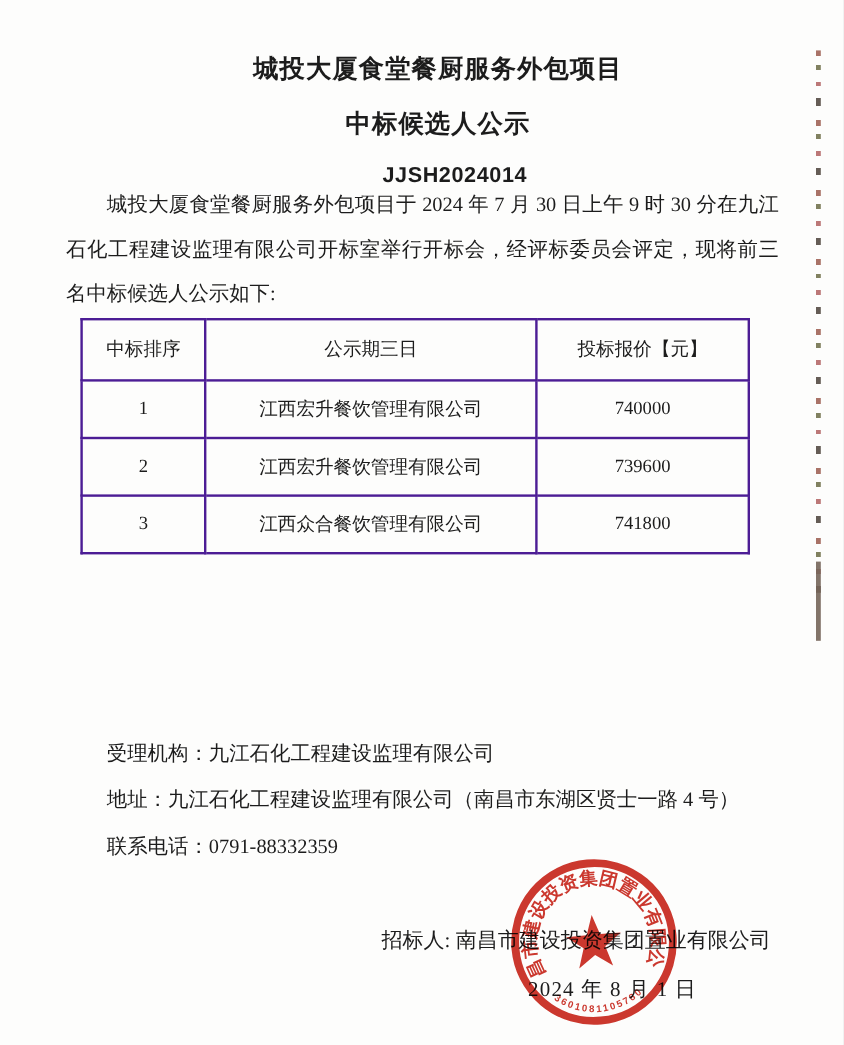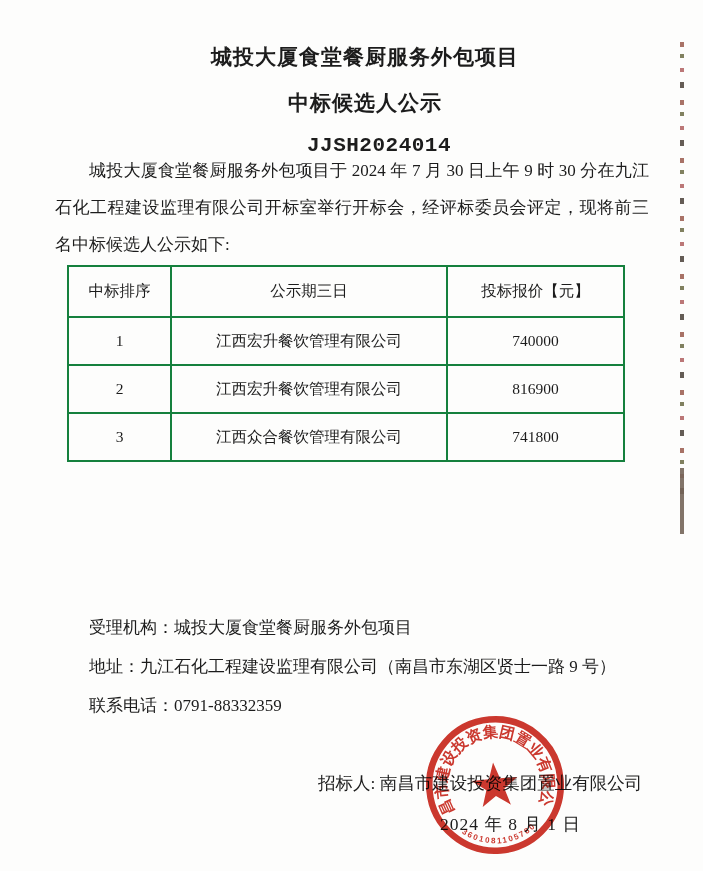--- a/index.html
+++ b/index.html
@@ -15,44 +15,44 @@
   .abs{position:absolute;}
   
   .title-line{
     left:55px;width:594px;text-align:center;
     font-weight:bold;font-size:21px;line-height:30px;
     transform:translateX(13px);
     letter-spacing:1px;
   }
   .doc-number{
     left:55px;width:594px;text-align:center;
-    font-weight:bold;font-size:21px;line-height:18px;
+    font-weight:bold;font-size:18px;line-height:18px;
     transform:translateX(27px);
     letter-spacing:.5px;
-    font-family:Liberation Mono, monospace;
+    font-family:Liberation Sans, sans-serif;
   }
   
   .para{
     left:55px;width:594px;
     font-size:17px;line-height:37px;
     text-align:justify;
     text-indent:2em;
   }
   .contact-line{
     font-size:17px;line-height:39px;
     text-indent:2em;
     white-space:nowrap;
   }
   
   table.bid-table{
     border-collapse:collapse;
     table-layout:fixed;
   }
   table.bid-table th, table.bid-table td{
-    border:2px solid #15803d;
+    border:2px solid #4c1d95;
     text-align:center;vertical-align:middle;
     font-weight:normal;
     font-size:15.5px;
     padding:0;
   }
   table.bid-table th{height:49px;}
   table.bid-table td{height:46px;}
   
   .tenderer-line{font-size:17.5px;white-space:nowrap;}
   .date-line{font-size:17.5px;white-space:nowrap;letter-spacing:1px;}
@@ -113,34 +113,34 @@
     </thead>
     <tbody>
       <tr>
         <td>1</td>
         <td>江西宏升餐饮管理有限公司</td>
         <td>740000</td>
       </tr>
       <tr>
         <td>2</td>
         <td>江西宏升餐饮管理有限公司</td>
-        <td>816900</td>
+        <td>739600</td>
       </tr>
       <tr>
         <td>3</td>
         <td>江西众合餐饮管理有限公司</td>
         <td>741800</td>
       </tr>
     </tbody>
   </table>
 
 
   <div class="abs" style="left:55px;top:608px;width:594px;">
-    <div class="contact-line">受理机构：城投大厦食堂餐厨服务外包项目</div>
-    <div class="contact-line">地址：九江石化工程建设监理有限公司（南昌市东湖区贤士一路 9 号）</div>
+    <div class="contact-line">受理机构：九江石化工程建设监理有限公司</div>
+    <div class="contact-line">地址：九江石化工程建设监理有限公司（南昌市东湖区贤士一路 4 号）</div>
     <div class="contact-line">联系电话：0791-88332359</div>
   </div>
 
   <div class="abs tenderer-line" style="left:318px;top:771px;">招标人: 南昌市建设投资集团置业有限公司</div>
   <div class="abs date-line" style="left:440px;top:812px;">2024 年 8 月 1 日</div>
 
   <div class="abs seal" style="left:422px;top:712px;">
     <svg viewBox="0 0 200 200">
       <circle cx="100" cy="100" r="90" fill="none" stroke="#c9281e" stroke-width="9"></circle>
       <polygon fill="#c9281e" points="100,69 107.6,91.5 131.4,91.8 112.4,106 119.4,128.7 100,115 80.6,128.7 87.6,106 68.6,91.8 92.4,91.5"></polygon>

